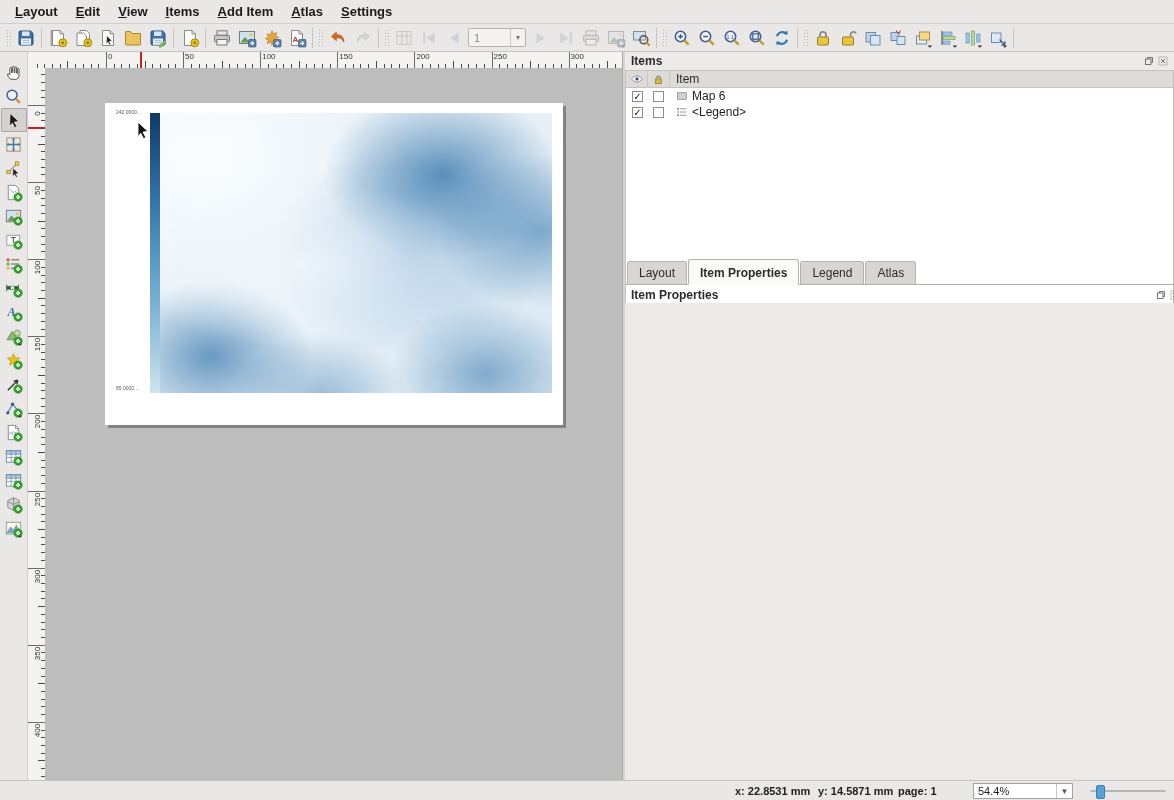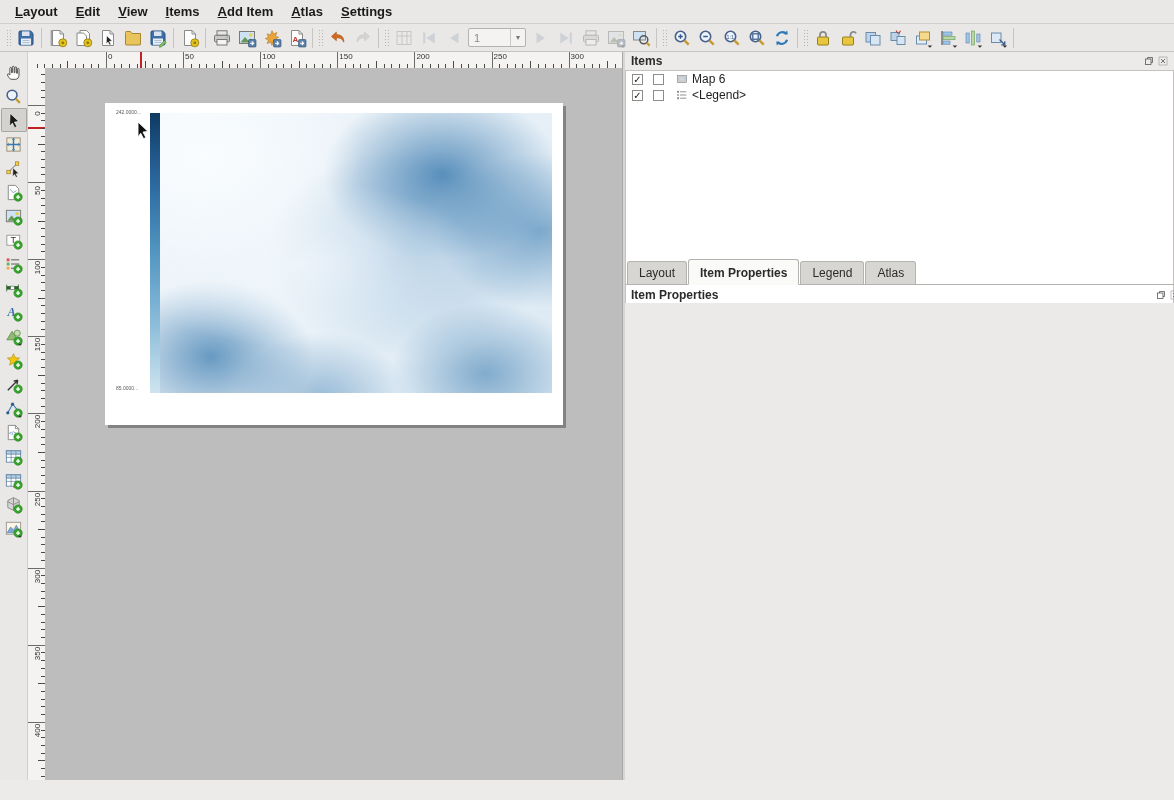--- a/index.html
+++ b/index.html
@@ -732,20 +732,36 @@
           </span>
         <span class="dock-btn">
             <svg width="10" height="10" viewBox="0 0 20 20">
               <rect x="2" y="2" width="16" height="16" fill="none" stroke="#888" stroke-width="1"></rect>
               <path d="M6 6l8 8M14 6l-8 8" stroke="#555" stroke-width="1.6"></path>
             </svg>
           </span>
       </span>
     </div>
     <div id="itemtree">
+      <div id="treeheader">
+        <span class="hdr-cell" style="width:22px">
+            <svg width="14" height="14" viewBox="0 0 20 20">
+              <path d="M2.5 10s3-4.5 7.5-4.5S17.5 10 17.5 10 14.5 14.5 10 14.5 2.5 10 2.5 10z" fill="#fff" stroke="#666"></path>
+              <circle cx="10" cy="10" r="2.6" fill="#59748c"></circle>
+              <circle cx="10" cy="10" r="1.1" fill="#222"></circle>
+            </svg>
+          </span>
+        <span class="hdr-cell" style="width:22px">
+            <svg width="13" height="13" viewBox="0 0 20 20">
+              <rect x="5.5" y="9" width="9" height="7.5" fill="#d8b93c" stroke="#8d7518"></rect>
+              <path d="M7.5 9V7a2.5 2.5 0 0 1 5 0v2" fill="none" stroke="#777" stroke-width="1.6"></path>
+            </svg>
+          </span>
+        <span style="padding-left:6px">Item</span>
+      </div>
       <div id="treerows">
           <div class="tree-row">
             <span class="cbx" style="margin: 0px 5px 0px 6px;">✓</span>
             <span class="cbx" style="margin: 0px 5px;"></span>
             <span style="margin: 0px 3px 0px 6px;">
               <svg class="ic" viewBox="0 0 20 20" aria-hidden="true" style="width: 14px; height: 14px;">
                 <rect x="3.5" y="5" width="13" height="10" fill="#e4e4e4" stroke="#8a8a8a"></rect>
                 <rect x="5.5" y="7" width="9" height="6" fill="#cfd8de" stroke="#9a9a9a" stroke-width=".6"></rect>
               </svg>
             </span>
@@ -789,13 +805,24 @@
             <svg width="10" height="10" viewBox="0 0 20 20">
               <rect x="2" y="2" width="16" height="16" fill="none" stroke="#888" stroke-width="1"></rect>
               <path d="M6 6l8 8M14 6l-8 8" stroke="#555" stroke-width="1.6"></path>
             </svg>
           </span>
       </span>
     </div>
     <div id="ip-body"></div>
   </div>
 
+  <div id="statusbar">
+    <span class="sb-text" style="left:735px">x: 22.8531 mm</span>
+    <span class="sb-text" style="left:818px">y: 14.5871 mm</span>
+    <span class="sb-text" style="left:898px">page: 1</span>
+    <div id="zoomcombo">
+      <span>54.4%</span>
+      <span class="caret">▼</span>
+    </div>
+    <div id="zoomslider"></div>
+    <div id="zoomhandle"></div>
+  </div>
 </div>
 
 </body></html>

